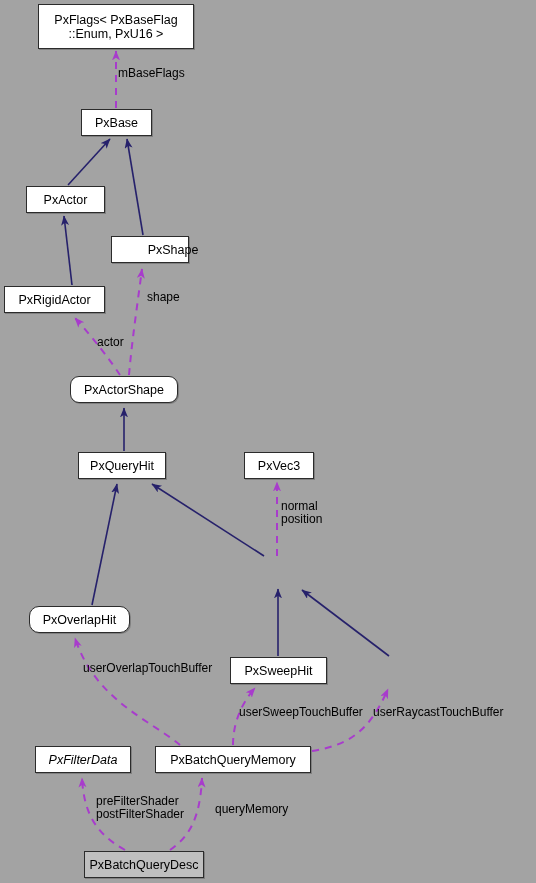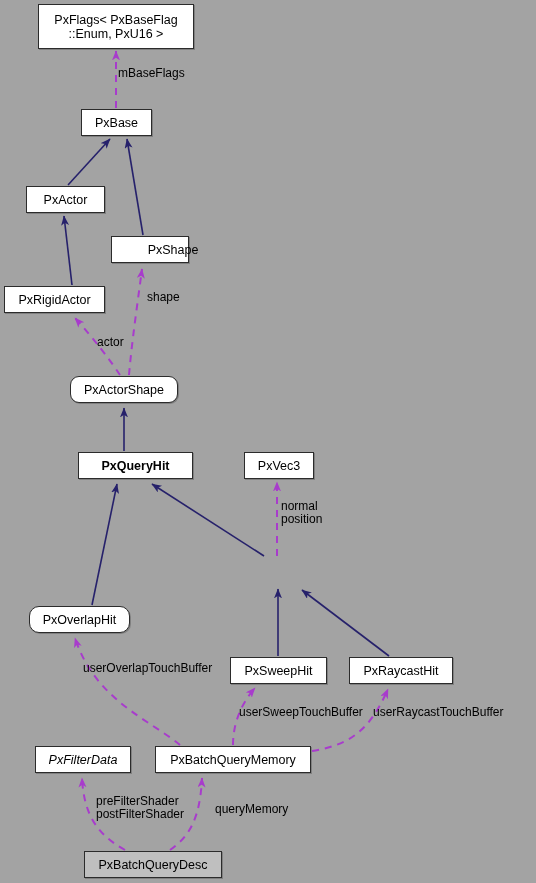--- a/index.html
+++ b/index.html
@@ -106,28 +106,27 @@
     <path d="M170,850 C190,836 200,818 202,778" stroke="#a83ccc" stroke-width="2" stroke-dasharray="7,6" fill="none" marker-end="url(#arrow-usage)"></path>
   </svg>
 
   <div class="node" style="left:38px;  top:4px;   width:156px; height:45px;">PxFlags&lt; PxBaseFlag
 ::Enum, PxU16 &gt;</div>
   <div class="node" style="left:81px;  top:109px; width:71px;  height:27px;">PxBase</div>
   <div class="node" style="left:26px;  top:186px; width:79px;  height:27px;">PxActor</div>
   <div class="node" style="left:111px; top:236px; width:78px;  height:27px;padding-left:46px;">PxShape</div>
   <div class="node" style="left:4px;   top:286px; width:101px; height:27px;">PxRigidActor</div>
   <div class="node" style="left:70px;  top:376px; width:108px; height:27px;border-radius:9px;">PxActorShape</div>
-  <div class="node" style="left:78px;  top:452px; width:115px;  height:27px;font-weight:bold;">PxQueryHit</div>
+  <div class="node" style="left:78px;  top:452px; width:88px;  height:27px;">PxQueryHit</div>
   <div class="node" style="left:244px; top:452px; width:70px;  height:27px;">PxVec3</div>
   <div class="node" style="left:29px;  top:606px; width:101px; height:27px;border-radius:10px;">PxOverlapHit</div>
   <div class="node" style="left:230px; top:657px; width:97px;  height:27px;">PxSweepHit</div>
-  <div class="node" style="left:349px; top:657px; width:104px; height:27px;">PxRaycastHit</div>
   <div class="node" style="left:35px;  top:746px; width:96px;  height:27px;font-style:italic;">PxFilterData</div>
   <div class="node" style="left:155px; top:746px; width:156px; height:27px;">PxBatchQueryMemory</div>
-  <div class="node highlight" style="left:84px; top:851px; width:138px; height:27px;">PxBatchQueryDesc</div>
+  <div class="node highlight" style="left:84px; top:851px; width:120px; height:27px;">PxBatchQueryDesc</div>
 
   <div class="edge-label" style="left:118px; top:67px;">mBaseFlags</div>
   <div class="edge-label" style="left:147px; top:291px;">shape</div>
   <div class="edge-label" style="left:97px;  top:336px;">actor</div>
   <div class="edge-label" style="left:281px; top:500px;">normal
 position</div>
   <div class="edge-label" style="left:83px;  top:662px;">userOverlapTouchBuffer</div>
   <div class="edge-label" style="left:239px; top:706px;">userSweepTouchBuffer</div>
   <div class="edge-label" style="left:373px; top:706px;">userRaycastTouchBuffer</div>
   <div class="edge-label" style="left:96px;  top:795px;">preFilterShader

